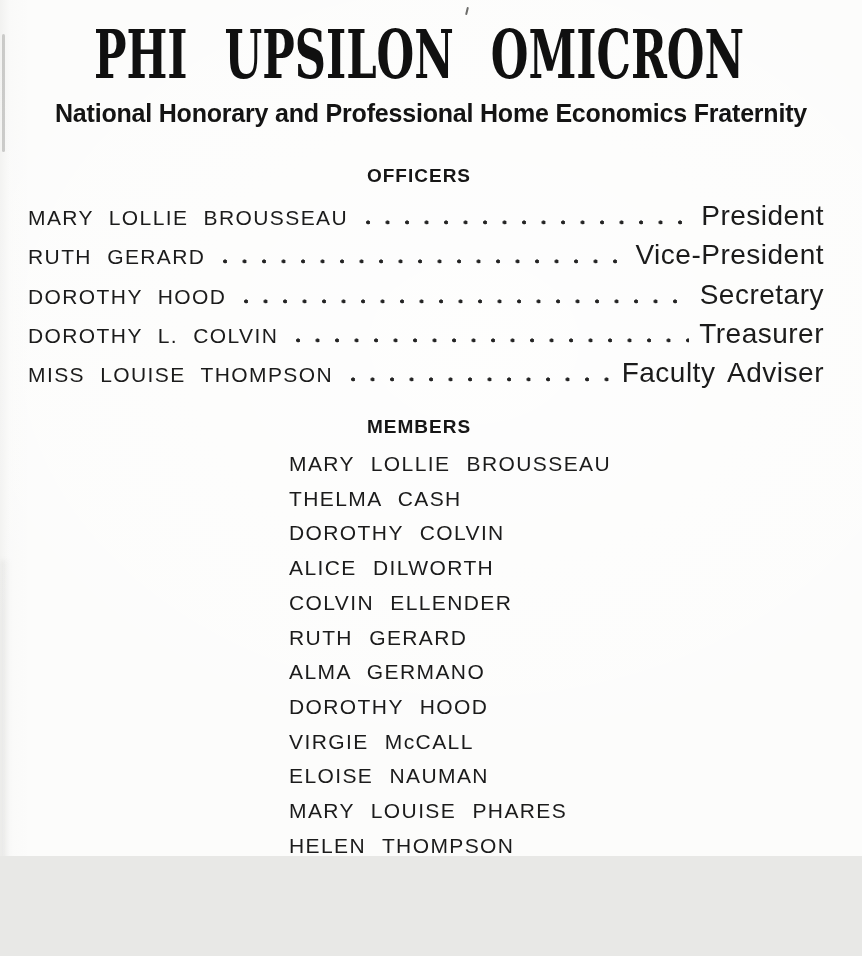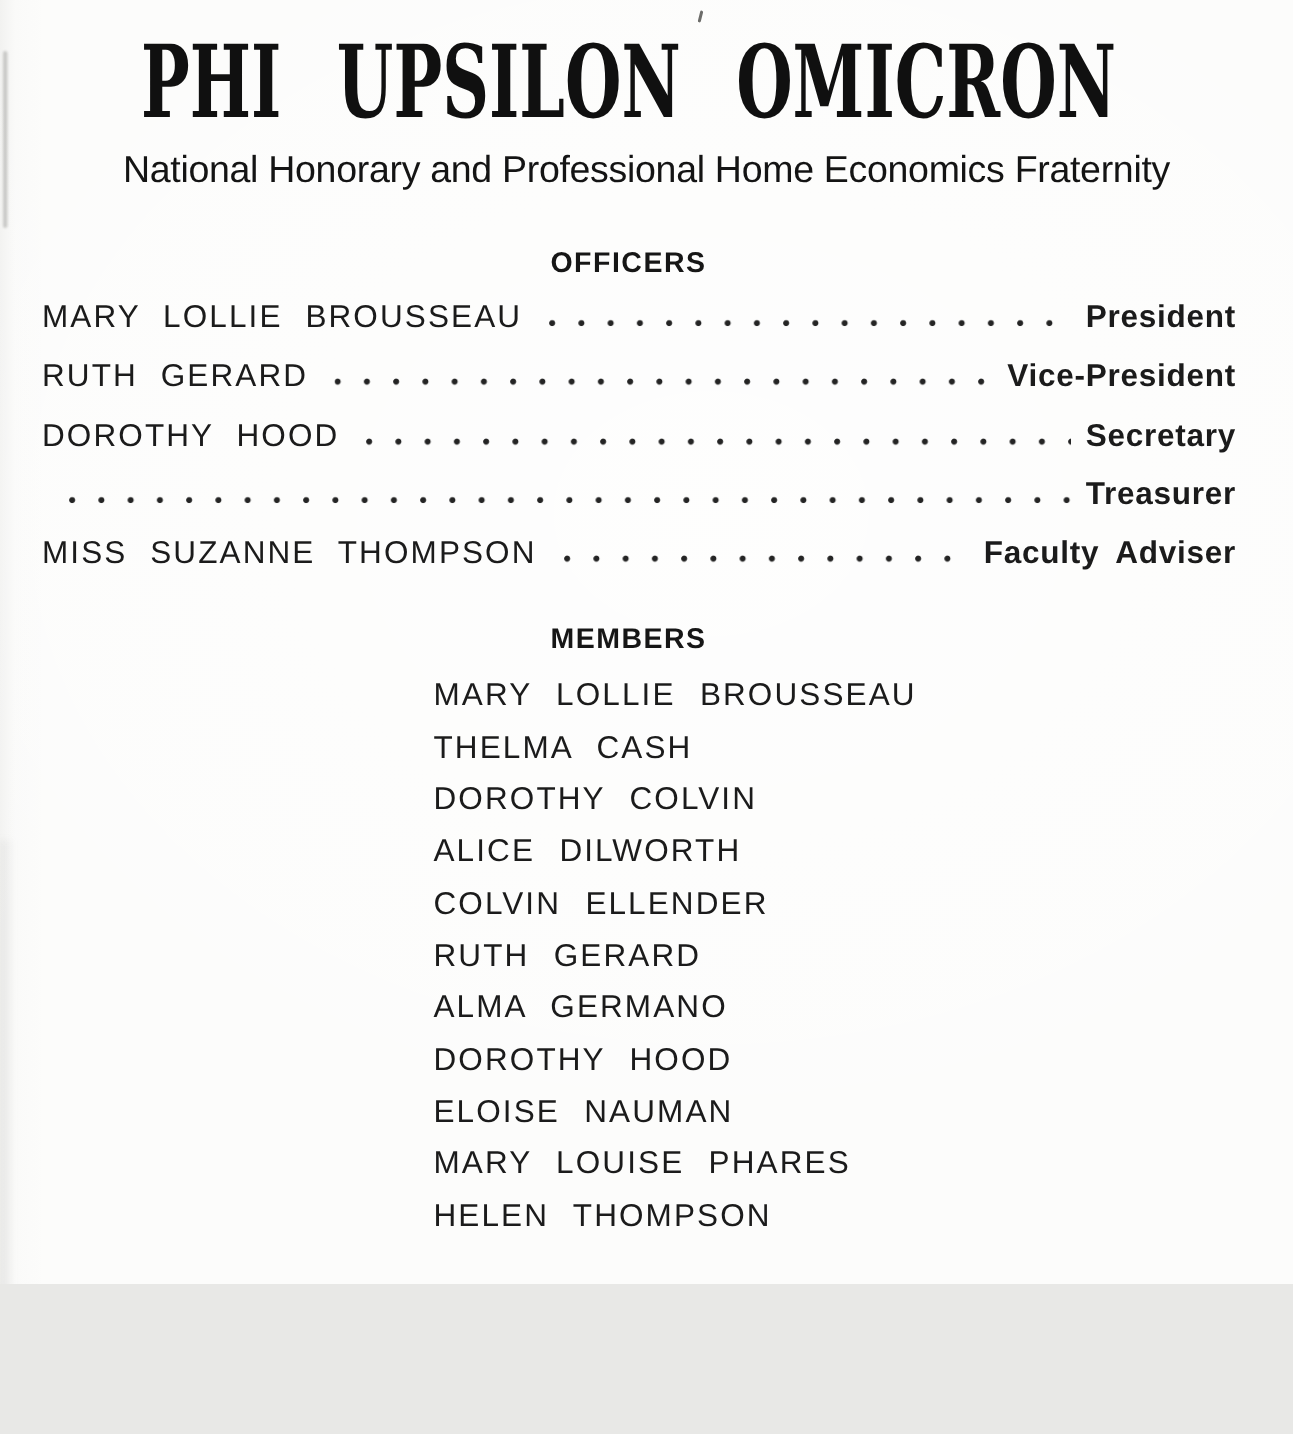--- a/index.html
+++ b/index.html
@@ -62,21 +62,21 @@
     display: block;
   }
 
   
   .subtitle {
     position: absolute;
     top: 99px;
     left: 0;
     width: 100%;
     text-align: center;
-    font-weight: normal;
+    font-weight: bold;
     font-size: 25px;
     letter-spacing: -0.2px;
     color: #141414;
     white-space: nowrap;
   }
 
   
   .section-heading {
     position: absolute;
     left: -12px;
@@ -112,26 +112,25 @@
   .leader {
     flex: 1;
     height: 5px;
     margin: 0 10px 1px 18px;
     background-image: radial-gradient(circle at 2.1px 2.4px, #242424 1.7px, rgba(0,0,0,0) 2.3px);
     background-repeat: repeat-x;
     background-size: 19.5px 5px;
     background-position: left bottom;
   }
   .officer-title {
-    font-size: 21px;
+    font-size: 28px;
     letter-spacing: 0.5px;
     word-spacing: 5px;
     white-space: nowrap;
     color: #1b1b1b;
-    font-weight: bold;
   }
 
   
   .members {
     position: absolute;
     top: 447px;
     left: 289px;
   }
   .member {
     font-size: 21px;
@@ -170,39 +169,41 @@
       <span class="officer-name">RUTH GERARD</span>
       <span class="leader"></span>
       <span class="officer-title">Vice-President</span>
     </div>
     <div class="officer-row">
       <span class="officer-name">DOROTHY HOOD</span>
       <span class="leader"></span>
       <span class="officer-title">Secretary</span>
     </div>
     <div class="officer-row">
+      <span class="officer-name">DOROTHY L. COLVIN</span>
       <span class="leader"></span>
       <span class="officer-title">Treasurer</span>
     </div>
     <div class="officer-row">
-      <span class="officer-name">MISS SUZANNE THOMPSON</span>
+      <span class="officer-name">MISS LOUISE THOMPSON</span>
       <span class="leader"></span>
       <span class="officer-title">Faculty Adviser</span>
     </div>
   </div>
 
   <div class="section-heading members-heading">MEMBERS</div>
 
   <div class="members">
     <div class="member">MARY LOLLIE BROUSSEAU</div>
     <div class="member">THELMA CASH</div>
     <div class="member">DOROTHY COLVIN</div>
     <div class="member">ALICE DILWORTH</div>
     <div class="member">COLVIN ELLENDER</div>
     <div class="member">RUTH GERARD</div>
     <div class="member">ALMA GERMANO</div>
     <div class="member">DOROTHY HOOD</div>
+    <div class="member">VIRGIE McCALL</div>
     <div class="member">ELOISE NAUMAN</div>
     <div class="member">MARY LOUISE PHARES</div>
     <div class="member">HELEN THOMPSON</div>
   </div>
 
 </div>
 
 </body></html>

